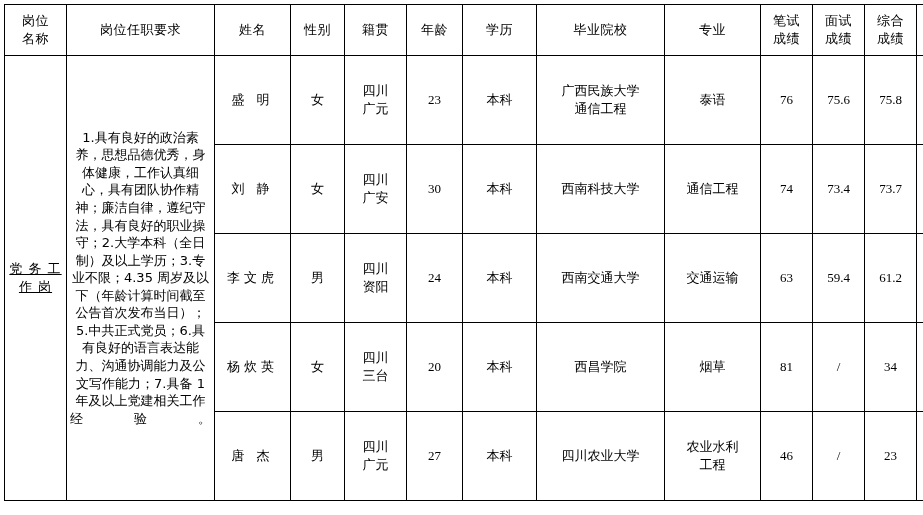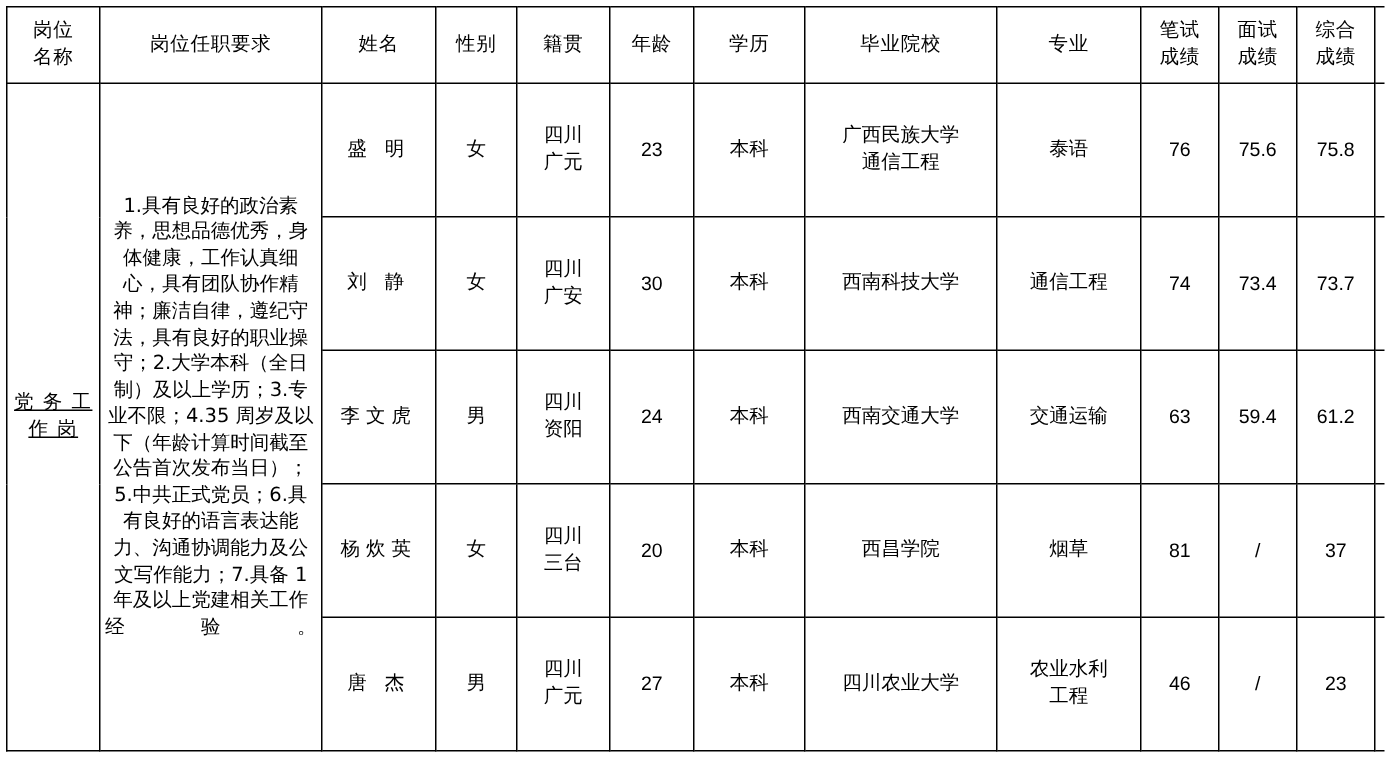--- a/index.html
+++ b/index.html
@@ -80,21 +80,21 @@
   td.body-cell {
     font-size: 13px;
     height: 84px;
   }
   td.origin-cell {
     font-size: 13px;
     line-height: 1.45;
   }
   td.num-cell {
     font-size: 13px;
-    font-family: Liberation Sans, sans-serif;
+    font-family: Liberation Serif, serif;
   }
   .hdr-two-line { display: block; }
 </style>
 </head>
 <body>
 
 <div class="sheet">
   <table class="grid">
     <colgroup>
       <col class="c-post">
@@ -200,21 +200,21 @@
         <td class="origin-cell body-cell">
           <span class="hdr-two-line">四川</span>
           <span class="hdr-two-line">三台</span>
         </td>
         <td class="num-cell body-cell">20</td>
         <td class="body-cell">本科</td>
         <td class="body-cell">西昌学院</td>
         <td class="body-cell">烟草</td>
         <td class="num-cell body-cell">81</td>
         <td class="num-cell body-cell">/</td>
-        <td class="num-cell body-cell">37</td>
+        <td class="num-cell body-cell">34</td>
         <td class="num-cell body-cell">4</td>
       </tr>
       <tr>
         <td class="name-cell body-cell">唐 杰</td>
         <td class="body-cell">男</td>
         <td class="origin-cell body-cell">
           <span class="hdr-two-line">四川</span>
           <span class="hdr-two-line">广元</span>
         </td>
         <td class="num-cell body-cell">27</td>

